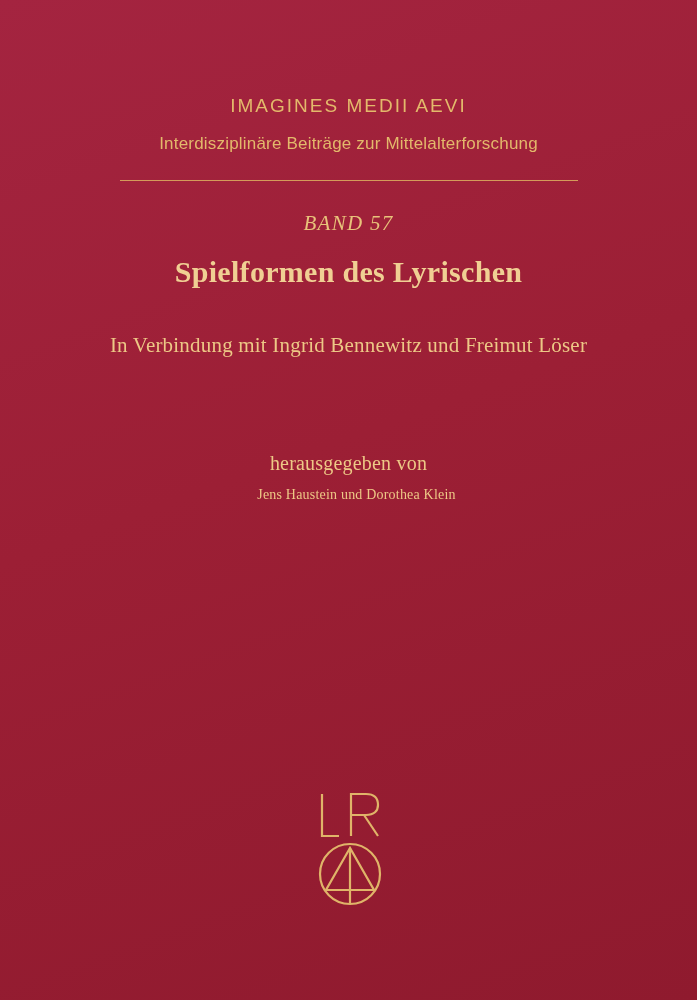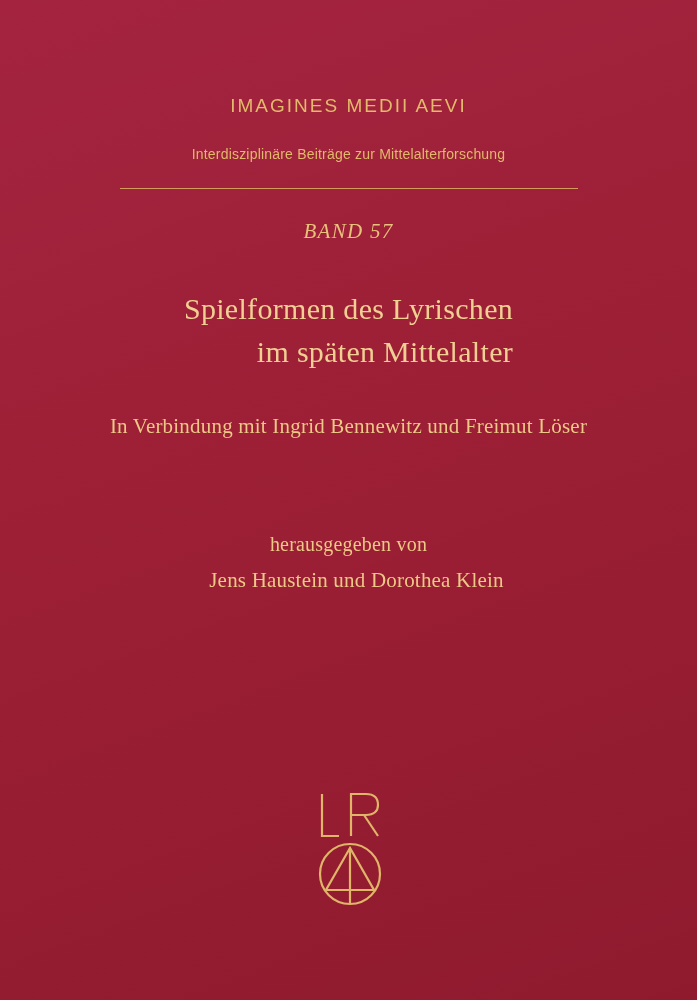--- a/index.html
+++ b/index.html
@@ -32,23 +32,23 @@
   .series-title {
     font-family: "Liberation Sans", sans-serif;
     color: #e3b96b;
     font-size: 19px;
     letter-spacing: 2.0px;
     line-height: 1.2;
   }
   .series-sub {
     font-family: "Liberation Sans", sans-serif;
     color: #e3b96b;
-    font-size: 14px;
+    font-size: 17px;
     letter-spacing: 0.2px;
-    margin-top: 28px;
+    margin-top: 16px;
   }
   .rule {
     width: 458px;
     height: 1px;
     background: #d9a85e;
     margin: 26px auto 0 auto;
     opacity: 0.9;
   }
   .band {
     font-family: "Liberation Serif", serif;
@@ -56,23 +56,24 @@
     font-size: 21px;
     letter-spacing: 1.3px;
     margin-top: 30px;
     text-align: center;
     font-style: italic;
   }
   .book-title {
     color: #f0cf93;
     font-size: 30px;
     line-height: 1.45;
-    text-align: right;
-    margin-top: 43px;
+    text-align: left;
+    margin-top: 14px;
     letter-spacing: 0.3px;
+    font-weight: bold;
   }
   .book-title .line2 {
     display: block;
   }
   .contrib {
     color: #edc886;
     font-size: 21px;
     margin-top: 40px;
     letter-spacing: 0.2px;
   }
@@ -80,21 +81,21 @@
     text-align: center;
     margin-top: 46px;
     color: #edc886;
   }
   .editors .eyebrow {
     font-size: 20px;
     letter-spacing: 0.2px;
     margin-top: 48px;
   }
   .editors .names {
-    font-size: 21px;
+    font-size: 14px;
     margin-top: 12px;
     letter-spacing: 0.2px;
     margin-left: 16px;
   }
   .logo-wrap {
     position: absolute;
     left: 0;
     right: 0;
     bottom: 88px;
     display: flex;
@@ -113,21 +114,20 @@
   <div class="series-block">
     <div class="series-title">IMAGINES MEDII AEVI</div>
     <div class="series-sub">Interdisziplinäre Beiträge zur Mittelalterforschung</div>
     <div class="rule"></div>
   </div>
 
   <div class="band">BAND 57</div>
 
   <div class="book-title">
     <span class="line1">Spielformen des Lyrischen</span>
-    <span class="line2">im späten Mittelalter</span>
   </div>
 
   <div class="contrib">In Verbindung mit Ingrid Bennewitz und Freimut Löser</div>
 
   <div class="editors">
     <div class="eyebrow">herausgegeben von</div>
     <div class="names">Jens Haustein und Dorothea Klein</div>
   </div>
 
   <div class="logo-wrap">

